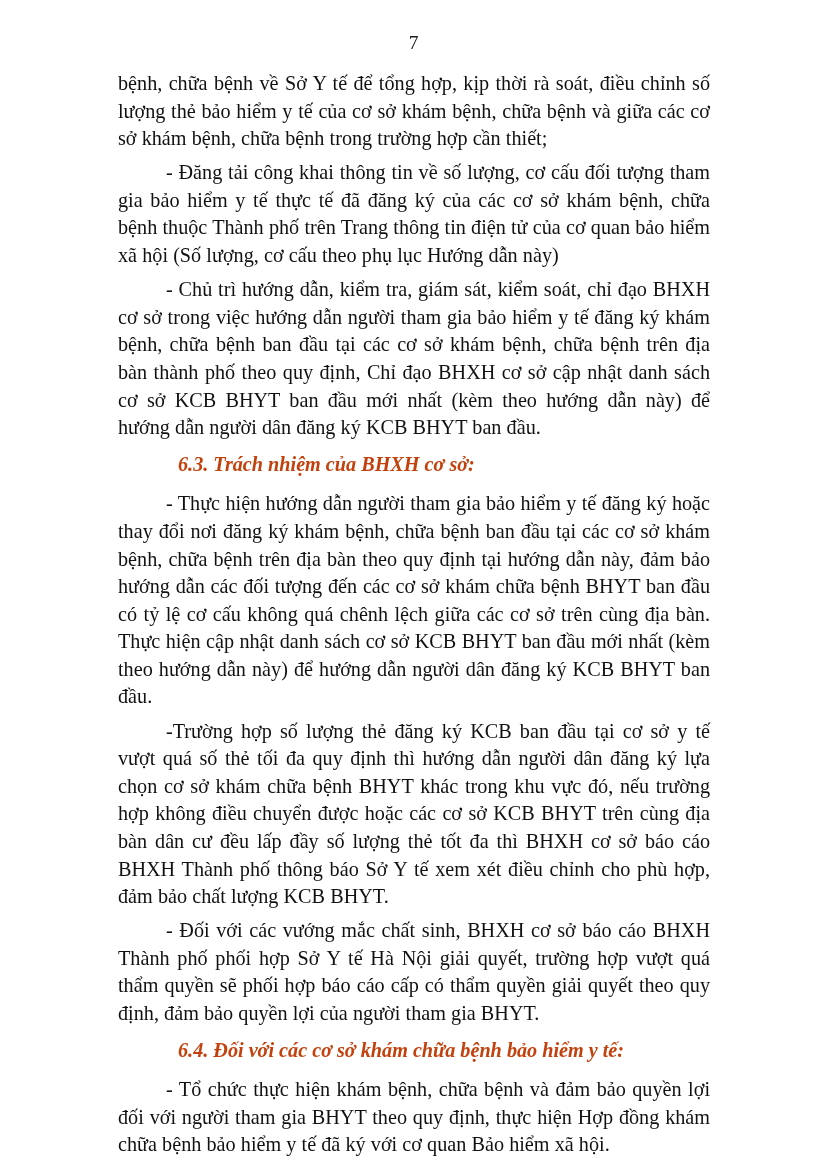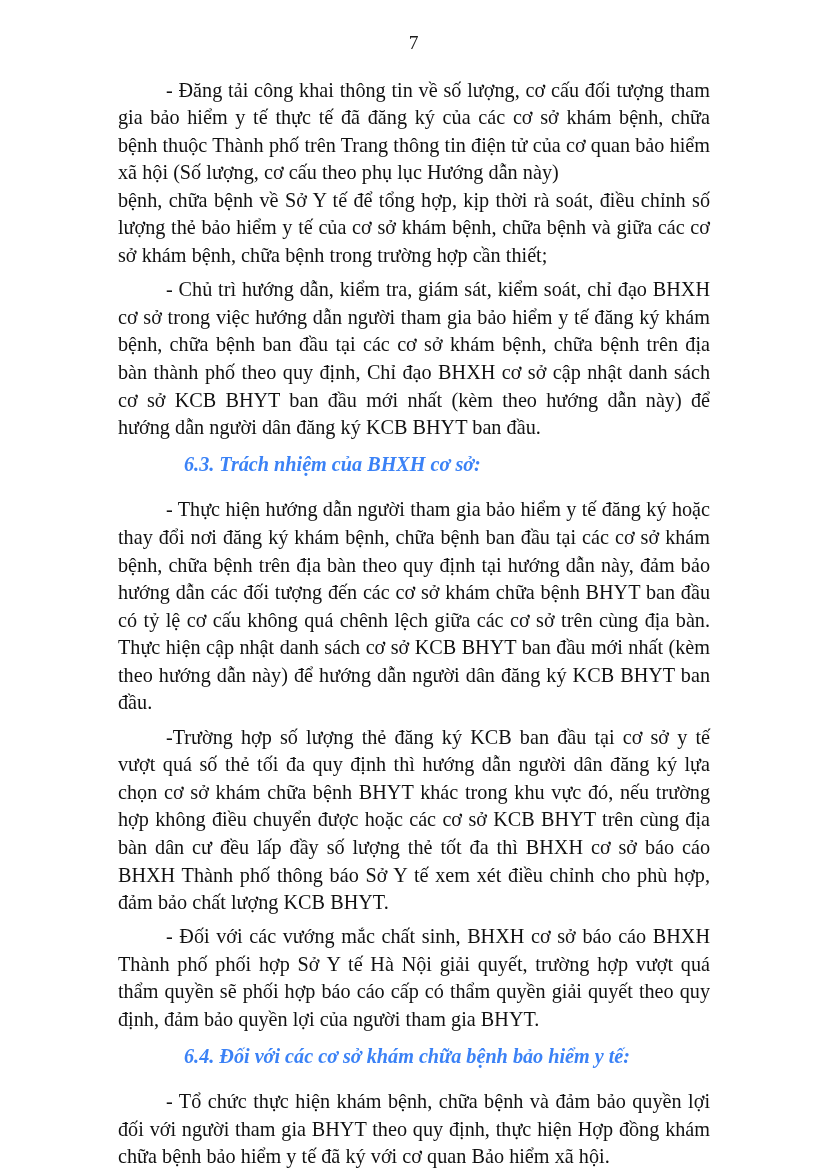--- a/index.html
+++ b/index.html
@@ -47,25 +47,25 @@
     hyphens: none;
     word-spacing: 0.1px;
   }
   p.indent {
     text-indent: 48px;
   }
   p.gap {
     margin-top: 6.5px;
   }
   p.heading {
-    margin: 18px;
+    margin: 12px;
     padding: 0;
     font-size: 20.2px;
     line-height: 27.6px;
-    color: #3b82f6;
+    color: #c2410c;
     font-weight: bold;
     font-style: italic;
     text-indent: 48px;
     text-align: left;
   }
   p.heading.gap {
     margin-top: 9px;
   }
   
   .page::after {
@@ -78,23 +78,23 @@
 </style>
 </head>
 <body>
 
 <div class="page">
 
   <div class="page-number">7</div>
 
   <div class="body-text">
 
+    <p class="para">bệnh, chữa bệnh về Sở Y tế để tổng hợp, kịp thời rà soát, điều chỉnh số lượng thẻ bảo hiểm y tế của cơ sở khám bệnh, chữa bệnh và giữa các cơ sở khám bệnh, chữa bệnh trong trường hợp cần thiết;</p>
+
     <p class="para indent gap">- Đăng tải công khai thông tin về số lượng, cơ cấu đối tượng tham gia bảo hiểm y tế thực tế đã đăng ký của các cơ sở khám bệnh, chữa bệnh thuộc Thành phố trên Trang thông tin điện tử của cơ quan bảo hiểm xã hội (Số lượng, cơ cấu theo phụ lục Hướng dẫn này)</p>
-
-    <p class="para">bệnh, chữa bệnh về Sở Y tế để tổng hợp, kịp thời rà soát, điều chỉnh số lượng thẻ bảo hiểm y tế của cơ sở khám bệnh, chữa bệnh và giữa các cơ sở khám bệnh, chữa bệnh trong trường hợp cần thiết;</p>
 
     <p class="para indent gap">- Chủ trì hướng dẫn, kiểm tra, giám sát, kiểm soát, chỉ đạo BHXH cơ sở trong việc hướng dẫn người tham gia bảo hiểm y tế đăng ký khám bệnh, chữa bệnh ban đầu tại các cơ sở khám bệnh, chữa bệnh trên địa bàn thành phố theo quy định, Chỉ đạo BHXH cơ sở cập nhật danh sách cơ sở KCB BHYT ban đầu mới nhất (kèm theo hướng dẫn này) để hướng dẫn người dân đăng ký KCB BHYT ban đầu.</p>
 
 
     <p class="heading gap">6.3. Trách nhiệm của BHXH cơ sở:</p>
 
     <p class="para indent gap">- Thực hiện hướng dẫn người tham gia bảo hiểm y tế đăng ký hoặc thay đổi nơi đăng ký khám bệnh, chữa bệnh ban đầu tại các cơ sở khám bệnh, chữa bệnh trên địa bàn theo quy định tại hướng dẫn này, đảm bảo hướng dẫn các đối tượng đến các cơ sở khám chữa bệnh BHYT ban đầu có tỷ lệ cơ cấu không quá chênh lệch giữa các cơ sở trên cùng địa bàn. Thực hiện cập nhật danh sách cơ sở KCB BHYT ban đầu mới nhất (kèm theo hướng dẫn này) để hướng dẫn người dân đăng ký KCB BHYT ban đầu.</p>
 
     <p class="para indent gap">-Trường hợp số lượng thẻ đăng ký KCB ban đầu tại cơ sở y tế vượt quá số thẻ tối đa quy định thì hướng dẫn người dân đăng ký lựa chọn cơ sở khám chữa bệnh BHYT khác trong khu vực đó, nếu trường hợp không điều chuyển được hoặc các cơ sở KCB BHYT trên cùng địa bàn dân cư đều lấp đầy số lượng thẻ tốt đa thì BHXH cơ sở báo cáo BHXH Thành phố thông báo Sở Y tế xem xét điều chỉnh cho phù hợp, đảm bảo chất lượng KCB BHYT.</p>
 

